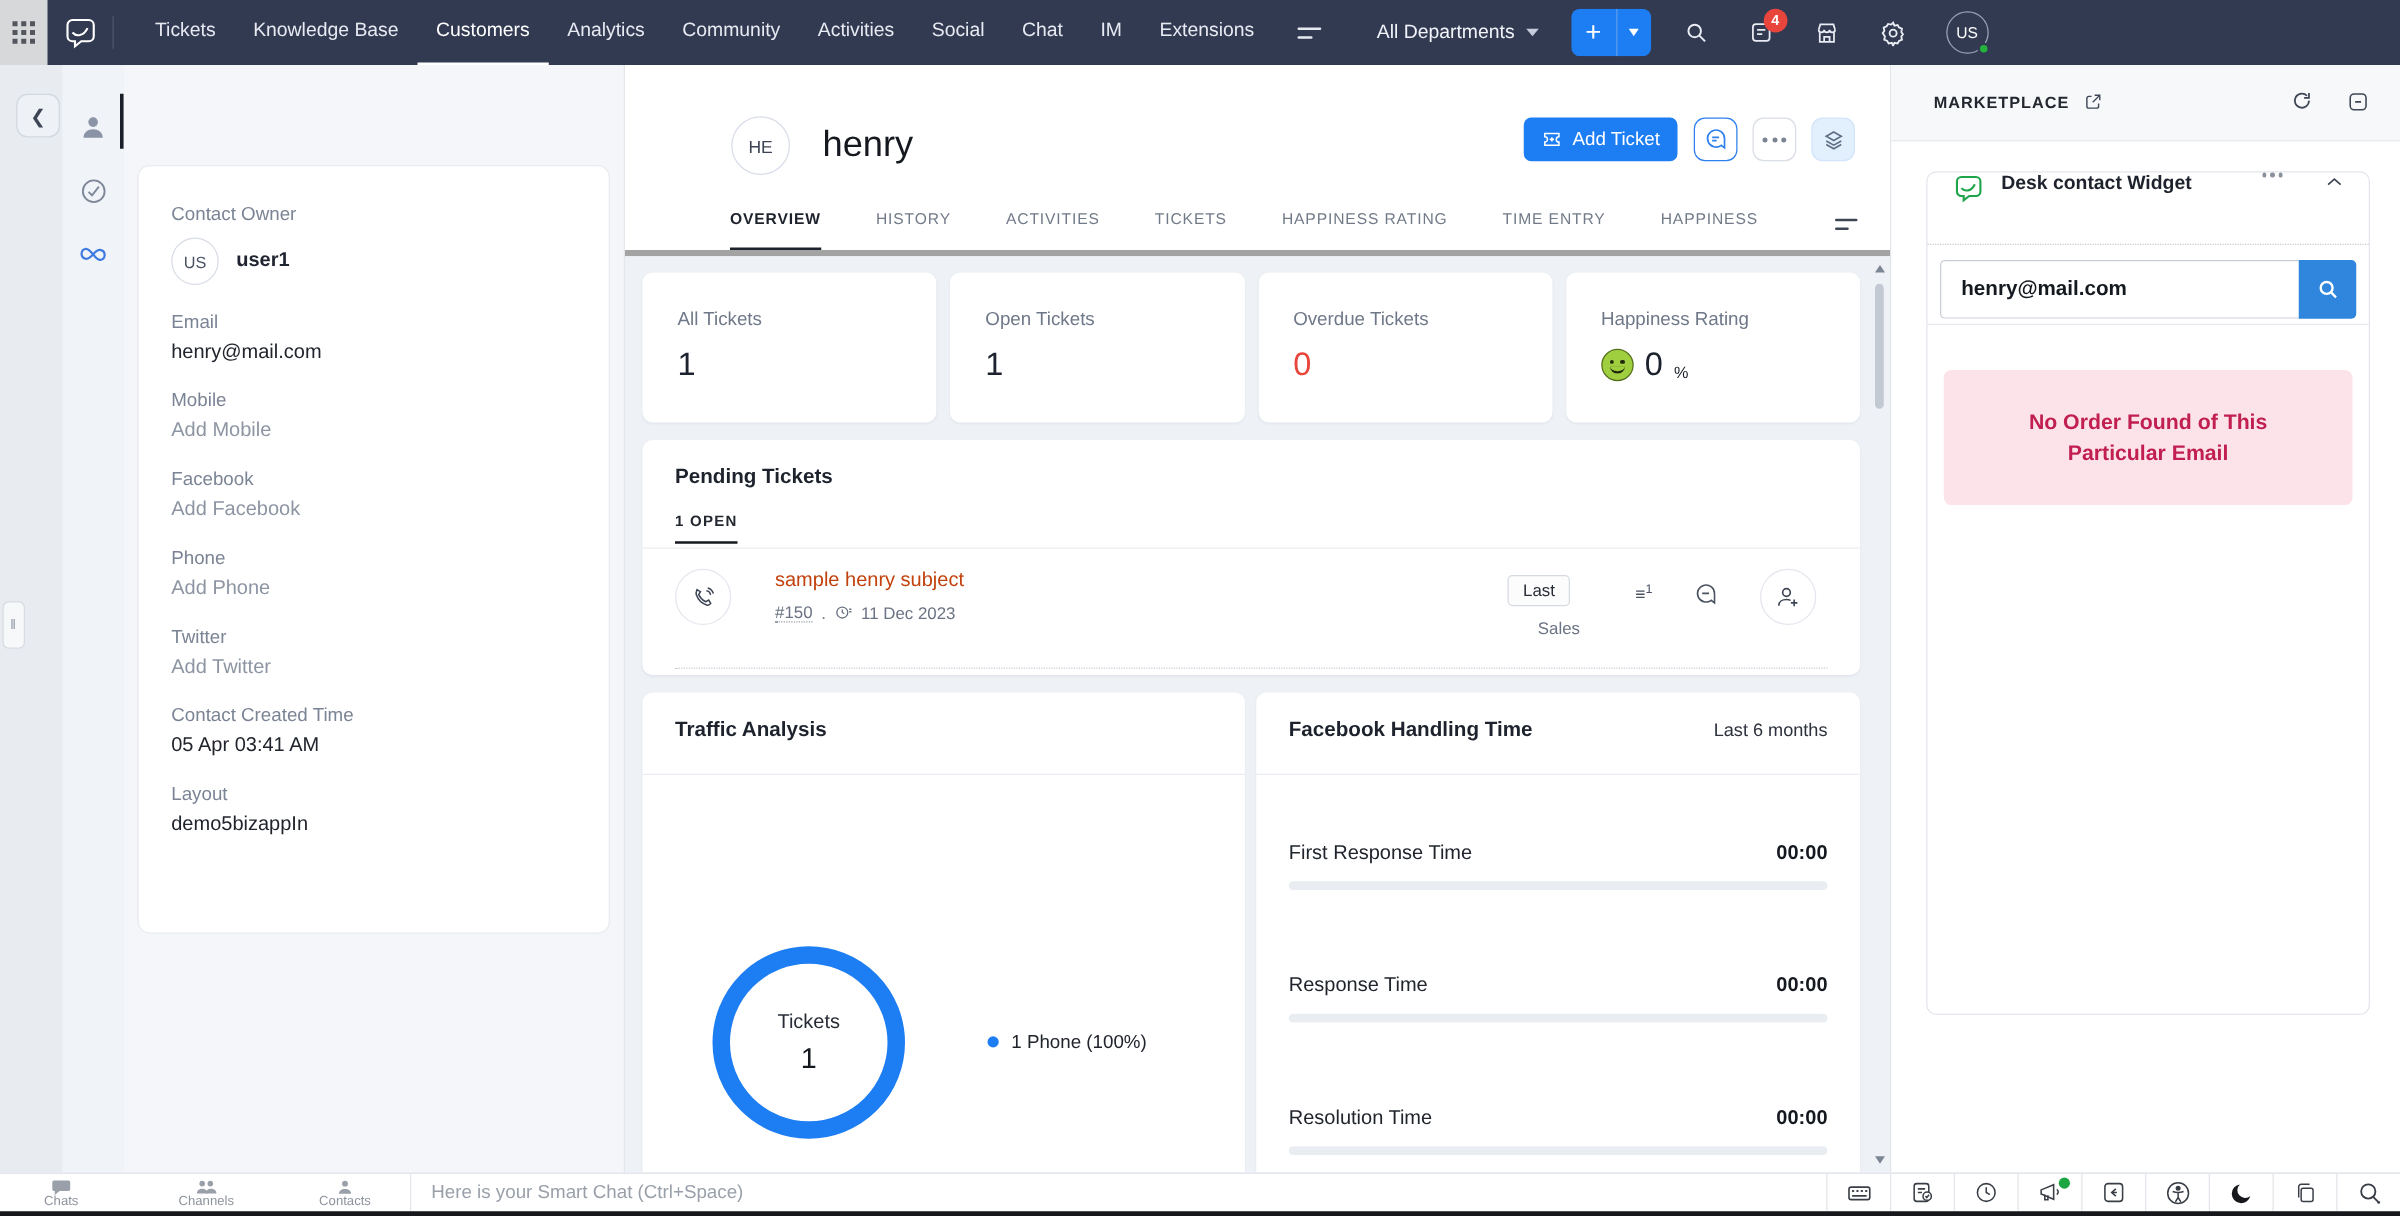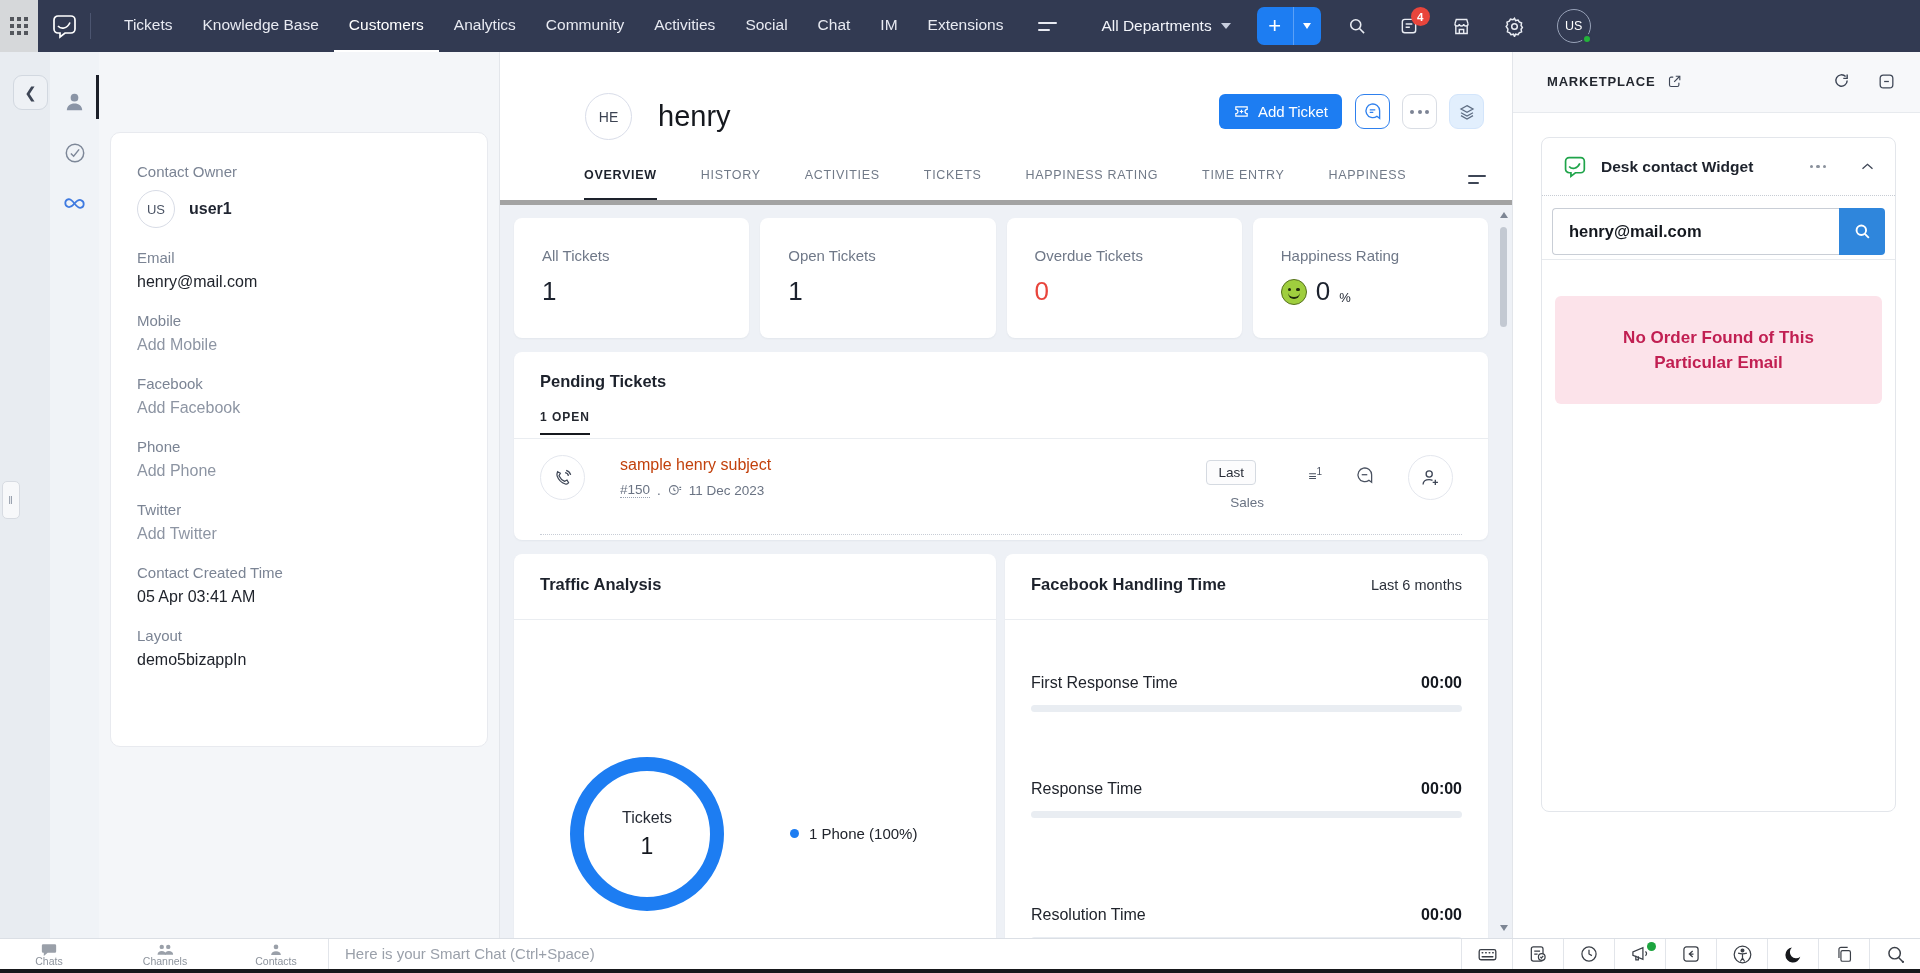--- a/index.html
+++ b/index.html
@@ -125,21 +125,21 @@
   .varrow.down { bottom:7px; border-top:6px solid #7d8694; }
   .vthumb { position:absolute; left:4px; top:22px; width:7px; height:100px; border-radius:4px; background:#c3c9d2; cursor:pointer; }
 
   
   .rpanel { position:absolute; left:1512px; top:52px; right:0; bottom:35px; background:#fff; border-left:1px solid #e2e5ea; }
   .rp-header { position:absolute; left:0; top:0; width:100%; height:61px; background:#f7f8fa; border-bottom:1px solid #e7eaee; }
   .rp-title { position:absolute; left:34px; top:22px; font-size:13px; font-weight:bold; letter-spacing:0.8px; color:#23272f; display:flex; align-items:center; gap:12px; }
   .rp-ic { position:absolute; top:20px; cursor:pointer; }
   .rp-ic.refresh { right:70px; } .rp-ic.minimize { right:24px; }
   .widget-card { position:absolute; left:28px; right:24px; top:85px; height:675px; border:1px solid #e3e6eb; border-radius:8px; }
-  .widget-head { position:absolute; left:0; top:0; width:100%; height:58px; border-bottom:1px dotted #c7ccd4; display:flex; align-items:center; padding:0 20px; gap:14px; }
+  .widget-head { position:absolute; left:0; top:0; width:100%; height:58px; border-bottom:1px dotted #c7ccd4; display:flex; align-items:flex-start; padding:0 20px; gap:14px; }
   .widget-title { font-size:15.5px; font-weight:600; color:#1d222c; flex:1; }
   .wdots { display:flex; gap:3px; margin-right:20px; cursor:pointer; }
   .wdots i { width:3.5px; height:3.5px; border-radius:50%; background:#8a919c; }
   .search-row { position:absolute; left:10px; right:10px; top:70px; height:47px; display:flex; }
   .search-input { flex:1; height:47px; border:1px solid #c9ced6; border-right:none; border-radius:4px 0 0 4px; font-family:inherit; font-size:16.5px; font-weight:bold; color:#14181f; padding:0 16px; outline:none; }
   .search-go { width:46px; height:47px; background:#2f86dc; border:none; border-radius:0 4px 4px 0; display:flex; align-items:center; justify-content:center; cursor:pointer; }
   .wdivider { position:absolute; left:0; right:0; top:121px; border-bottom:1px solid #e7eaee; }
   .no-order { position:absolute; left:13px; right:13px; top:158px; height:108px; background:#fce3ea; border-radius:6px; display:flex; flex-direction:column; align-items:center; justify-content:center; gap:5px; }
   .no-order div { font-size:17px; font-weight:bold; color:#c11f52; }
 
@@ -445,21 +445,21 @@
           </div>
           <div class="metric-track"></div>
         </div>
         <div class="metric" style="top:226px;">
           <div class="metric-row">
             <span class="metric-label">Response Time</span>
             <span class="metric-value">00:00</span>
           </div>
           <div class="metric-track"></div>
         </div>
-        <div class="metric" style="top:332px;margin-top:20px;">
+        <div class="metric" style="top:332px;">
           <div class="metric-row">
             <span class="metric-label">Resolution Time</span>
             <span class="metric-value">00:00</span>
           </div>
           <div class="metric-track"></div>
         </div>
       </div>
     </div>
   </div>
 

